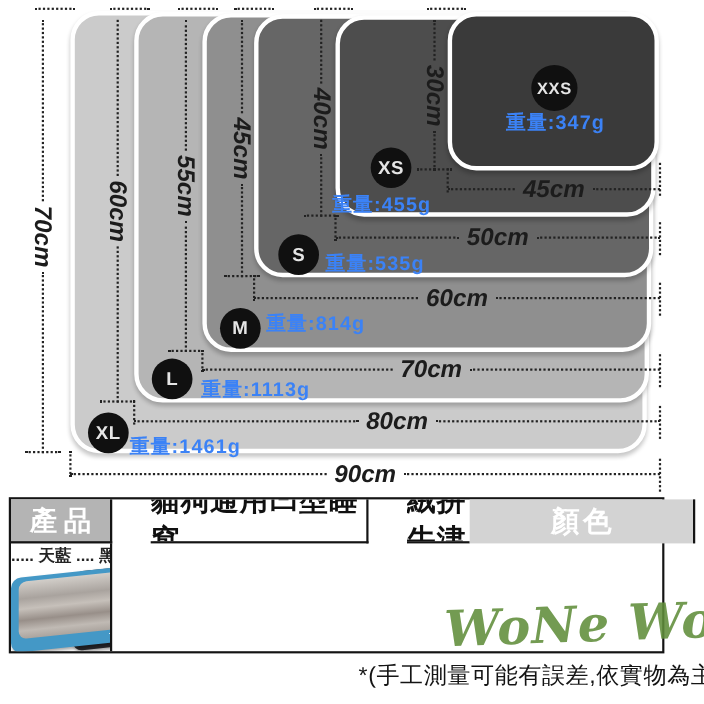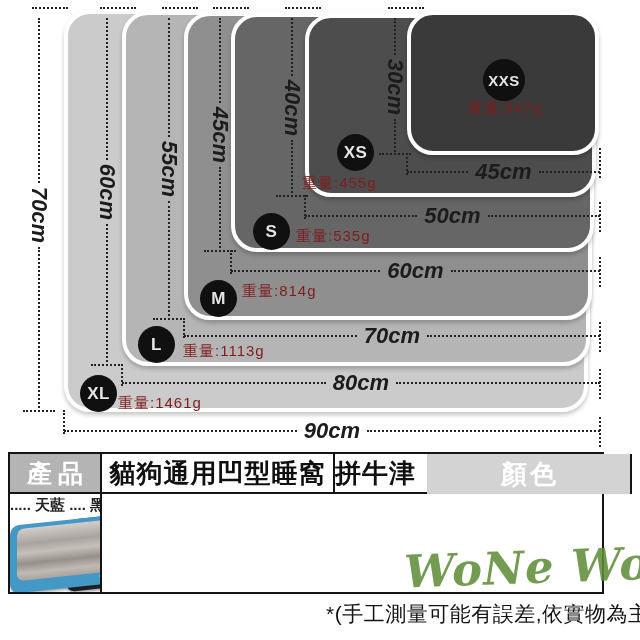--- a/index.html
+++ b/index.html
@@ -9,21 +9,21 @@
   
   .rect{position:absolute;border:4px solid #fff;border-radius:26px;box-sizing:border-box;
         box-shadow:0 3px 4px rgba(0,0,0,.22);}
 
   
   .badge{position:absolute;border-radius:50%;background:#101010;color:#e5e5e5;
          display:flex;align-items:center;justify-content:center;
          font-weight:bold;font-size:17px;letter-spacing:.5px;z-index:12;}
 
   
-  .wt{position:absolute;color:#7f1d1d;font-weight:normal;font-size:15px;letter-spacing:1px;
+  .wt{position:absolute;color:#3b82f6;font-weight:bold;font-size:18px;letter-spacing:1px;
       white-space:nowrap;z-index:12;}
 
   
   .dimh{position:absolute;display:flex;align-items:center;height:26px;z-index:10;}
   .dimh .hseg{flex:1 1 auto;height:0;border-top:2px dotted #222;}
   .dimh .hlab{padding:0 7px;font-style:italic;font-weight:600;font-size:22px;color:#1c1c1c;white-space:nowrap;}
 
   
   .dimv{position:absolute;display:flex;flex-direction:column;align-items:center;width:20px;z-index:10;}
   .dimv .vseg{flex:1 1 auto;width:0;border-left:2px dotted #222;}
@@ -38,21 +38,21 @@
   
   .spec{position:absolute;left:8px;top:452px;width:596px;height:142px;box-sizing:border-box;
         border:2px solid #141414;display:grid;grid-template-columns:92px 233px 92px 205px;
         grid-template-rows:40px 1fr;background:#fff;z-index:5;}
   .cell{box-sizing:border-box;border-right:2px solid #141414;border-bottom:2px solid #141414;
         display:flex;align-items:center;justify-content:center;position:relative;overflow:hidden;}
   .cell.lastcol{border-right:none;}
   .cell.lastrow{border-bottom:none;}
   .hdr{background:#b4b4b4;color:#fff;font-weight:bold;font-size:25px;letter-spacing:6px;text-indent:6px;}
   .hdr2{background:#c2c2c2;}
-  .val{font-weight:bold;font-size:26px;color:#101010;letter-spacing:1px;}
+  .val{font-weight:bold;font-size:26px;color:#101010;letter-spacing:1px;margin-left:35px;}
   .colorhdr{background:#d3d3d3;color:#fff;font-weight:bold;font-size:26px;letter-spacing:3px;text-indent:3px;}
   .optline{position:absolute;top:2px;left:0;right:0;text-align:center;font-size:15px;font-weight:bold;
            color:#242424;white-space:nowrap;letter-spacing:0;}
 
   
   .bed{position:absolute;border-radius:9px;transform:skewY(-6deg);box-shadow:1px 2px 3px rgba(0,0,0,.35);}
   .bed .cushion{position:absolute;left:7px;right:7px;top:4px;bottom:12px;border-radius:7px;
     background:linear-gradient(180deg,#d2cec9 0%,#a9a39e 30%,#c6c0ba 48%,#988f89 68%,#c0bab4 86%,#aba49e 100%);}
   .paw{position:absolute;right:13px;bottom:3px;width:7px;height:5px;background:#fff;border-radius:50%;
        box-shadow:-5px -3px 0 -2px #fff,5px -3px 0 -2px #fff,0 -5px 0 -2px #fff;}

